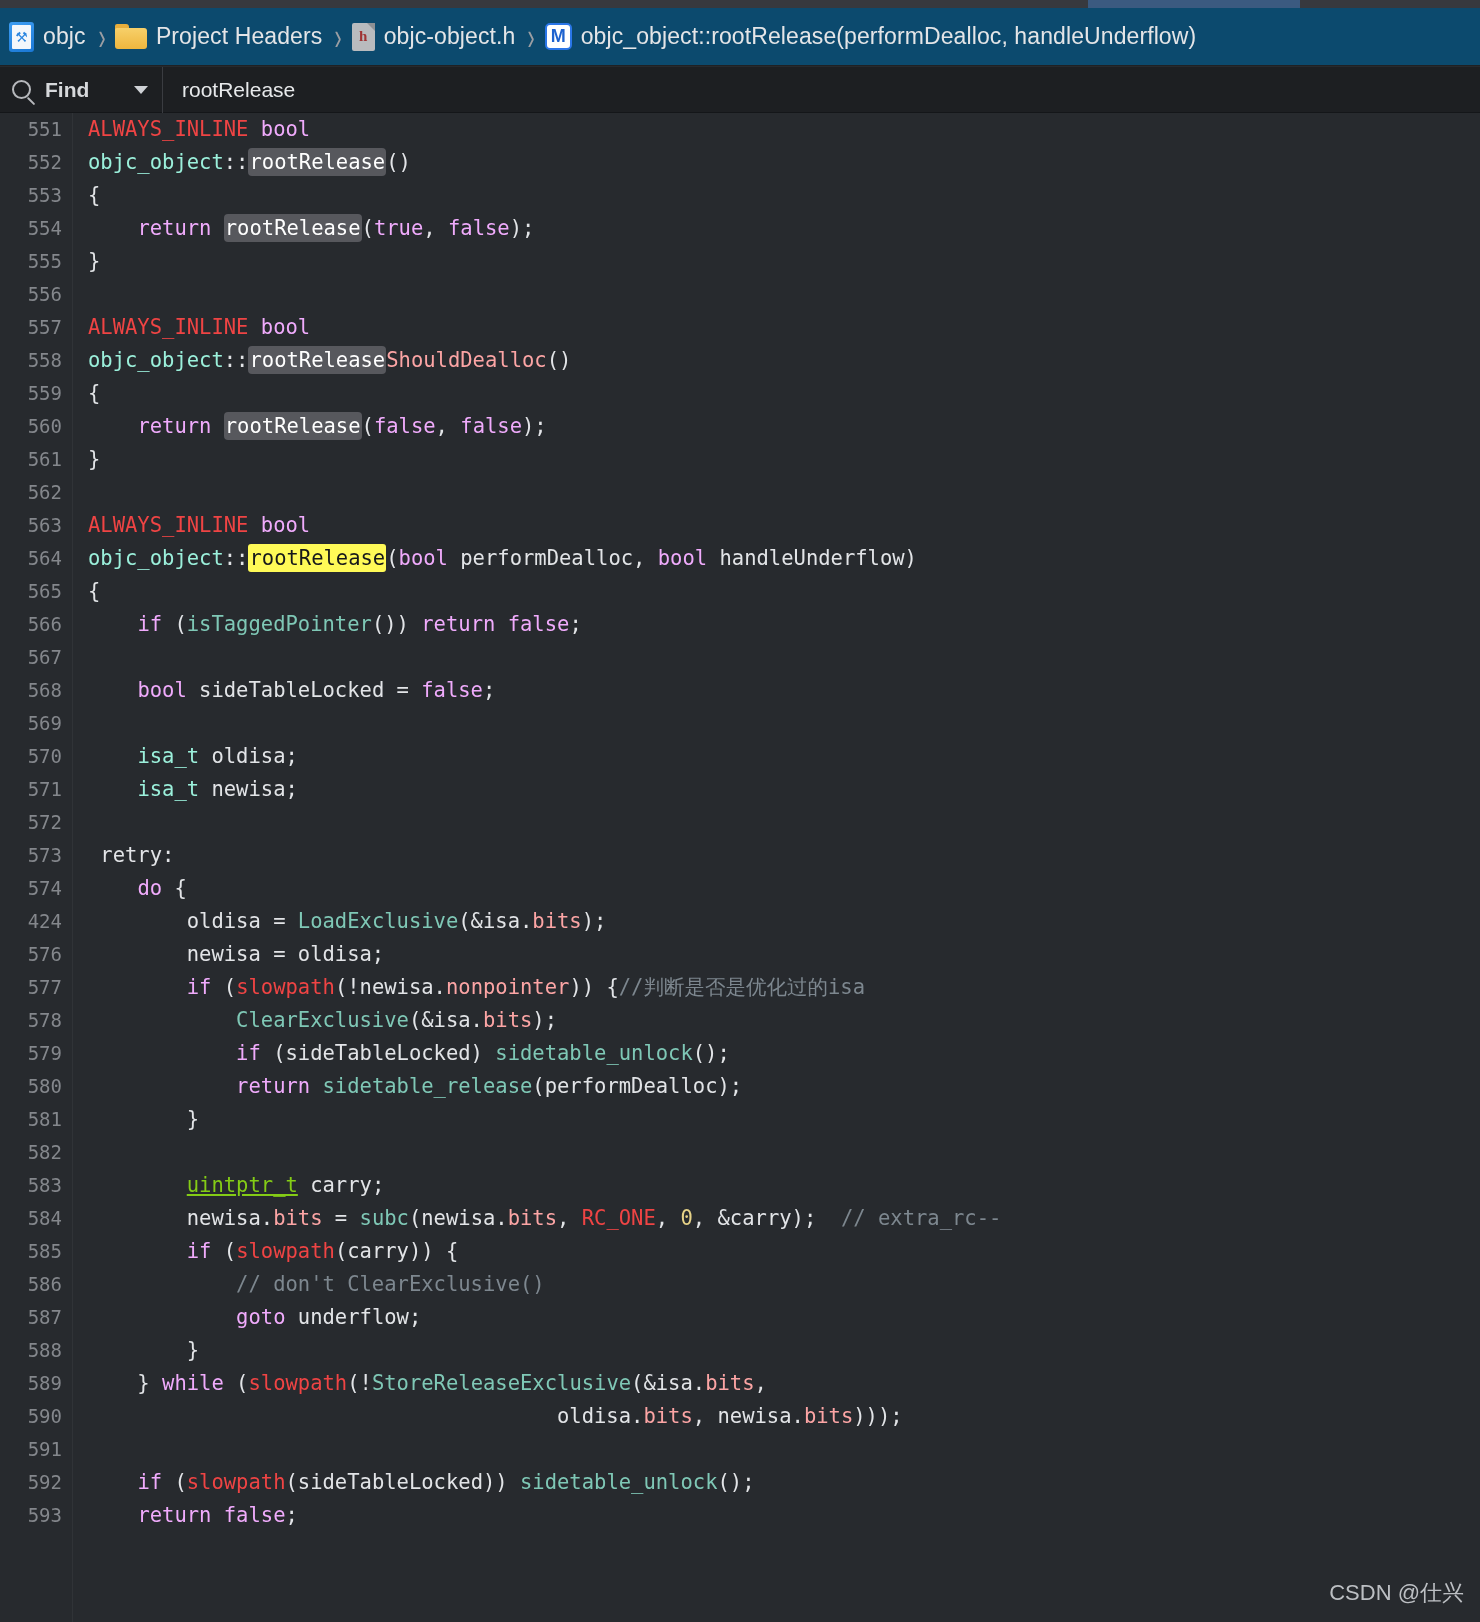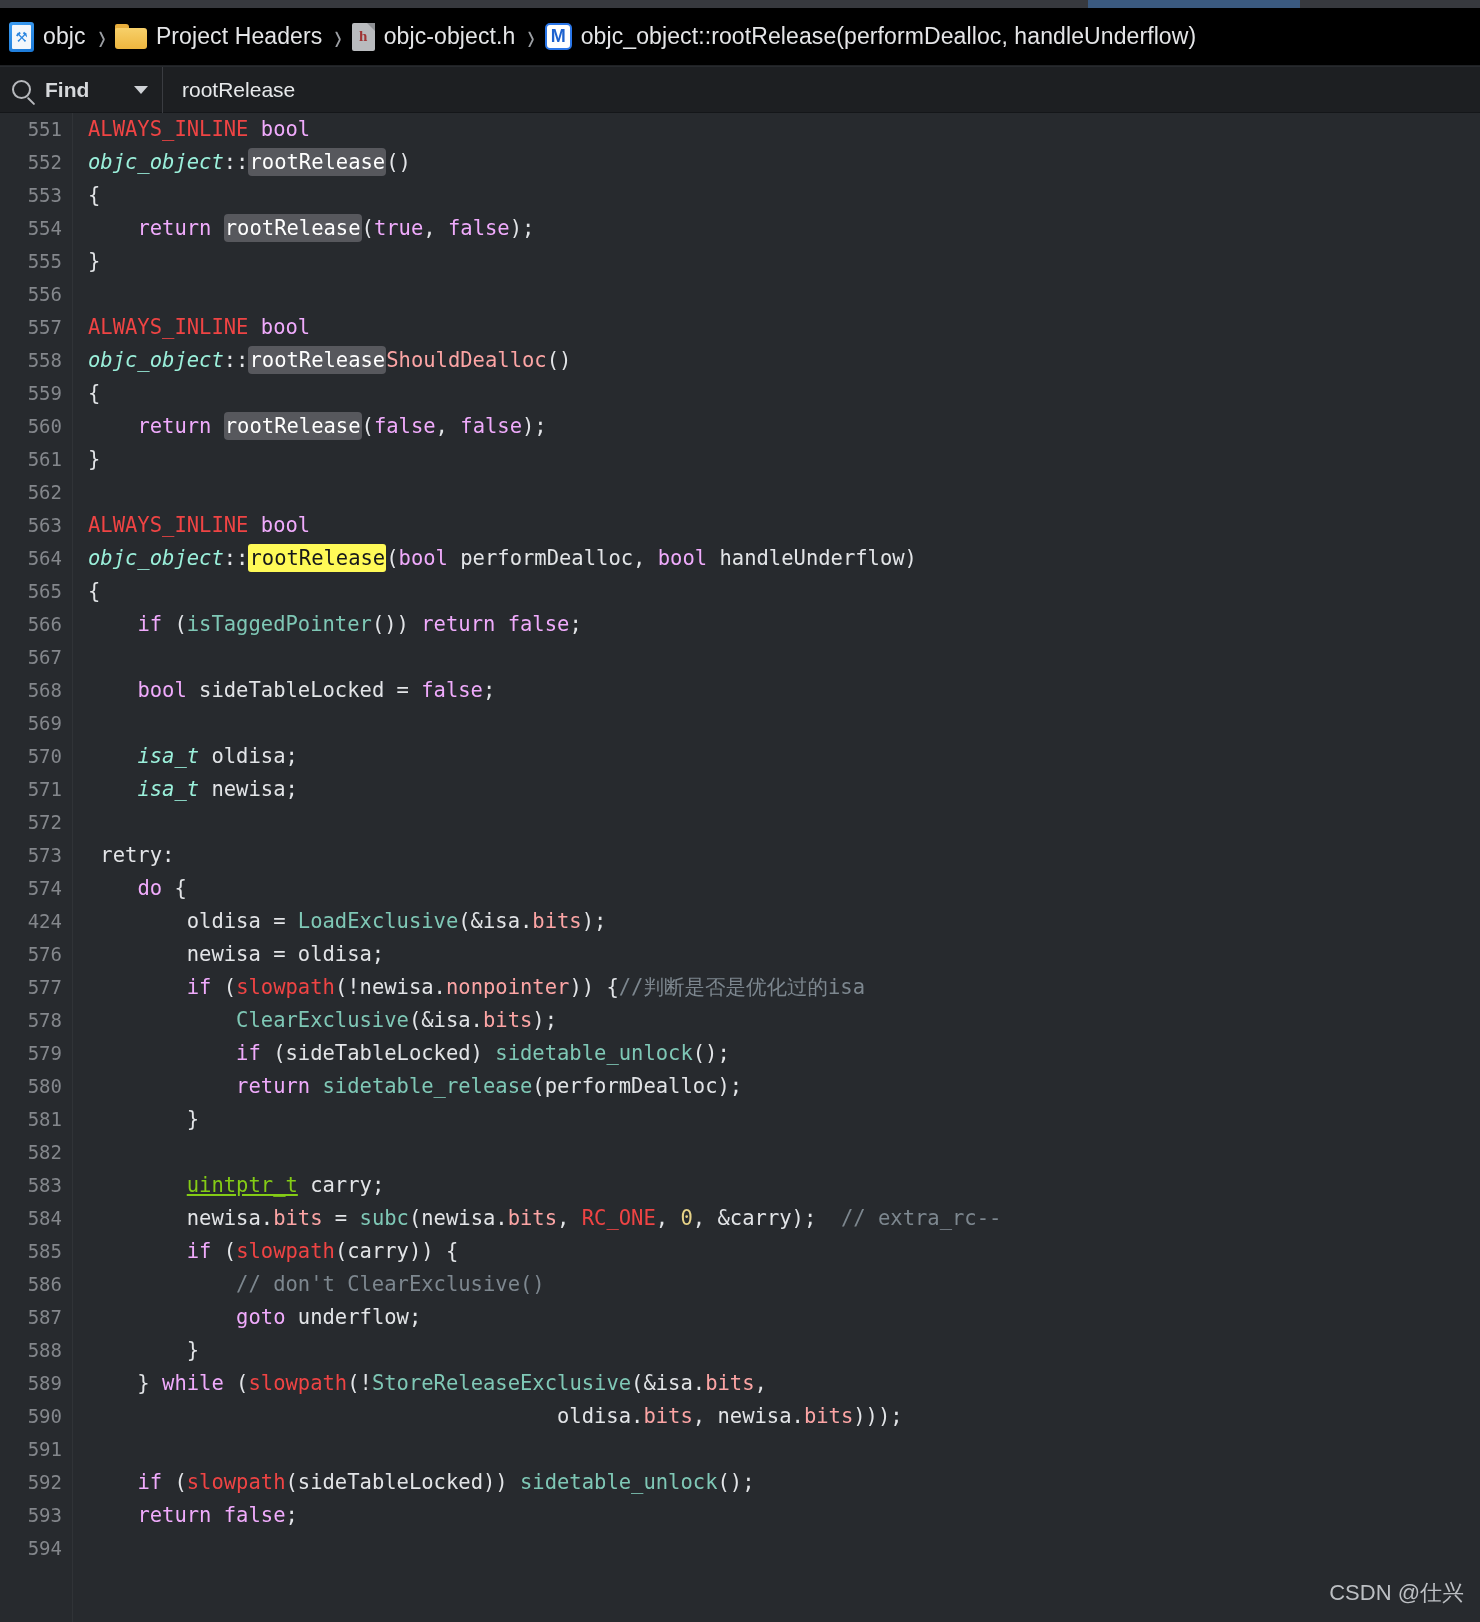--- a/index.html
+++ b/index.html
@@ -17,21 +17,21 @@
     background: #2c2e33;
   }
   #tabstrip .seg { position: absolute; top: 0; height: 8px; }
   #tabstrip .seg.inactive-l { left: 0; width: 1088px; background: #37393e; }
   #tabstrip .seg.active     { left: 1088px; width: 212px; background: #3b5a80; }
   #tabstrip .seg.inactive-r { left: 1300px; width: 180px; background: #37393e; }
 
   
   #breadcrumb-bar {
     position: absolute; top: 8px; left: 0; width: 1480px; height: 58px;
-    background: #000000;
+    background: #0c4a6e;
     border-bottom: 1px solid #1f2124;
     display: flex; align-items: center;
     padding-left: 9px;
     white-space: nowrap;
   }
   .crumb { display: flex; align-items: center; height: 100%; }
   .crumb-label {
     color: #e4e5e7; font-size: 23px; letter-spacing: .1px;
     margin-left: 9px; margin-right: 2px;
   }
@@ -148,21 +148,21 @@
   .ln {
     position:absolute; left:0; width:62px; text-align:right;
     color:#84878c; font-size:19px;
     font-family:"DejaVu Sans Mono", monospace;
   }
   .lc { position:absolute; left:88px; top:0; }
 
   
   .t-macro  { color:#ef4444;margin-top:12px; }       
   .t-kw     { color:#f0abfc; }       
-  .t-type   { color:#9bf0db;font-style:italic; }       
+  .t-type   { color:#9bf0db; }       
   .t-func   { color:#7fc8b6; }       
   .t-member { color:#fca5a5; }       
   .t-ident  { color:#e2e4e7; }       
   .t-cmt    { color:#7d878f; }       
   .t-num    { color:#e6d287; }       
   .t-purple { color:#84cc16;text-decoration:underline; }       
 
   .hl-gray {
     background:#57585d; color:#ffffff;
     border-radius:4px; padding:2px 1px;
@@ -269,17 +269,16 @@
       <div class="line"><span class="ln">584</span><span class="lc"><span class="t-ident">        newisa.</span><span class="t-member">bits</span><span class="t-ident"> = </span><span class="t-func">subc</span><span class="t-ident">(newisa.</span><span class="t-member">bits</span><span class="t-ident">, </span><span class="t-macro">RC_ONE</span><span class="t-ident">, </span><span class="t-num">0</span><span class="t-ident">, &amp;carry);  </span><span class="t-cmt">// extra_rc--</span></span></div>
       <div class="line"><span class="ln">585</span><span class="lc"><span class="t-ident">        </span><span class="t-kw">if</span><span class="t-ident"> (</span><span class="t-macro">slowpath</span><span class="t-ident">(carry)) {</span></span></div>
       <div class="line"><span class="ln">586</span><span class="lc"><span class="t-ident">            </span><span class="t-cmt">// don't ClearExclusive()</span></span></div>
       <div class="line"><span class="ln">587</span><span class="lc"><span class="t-ident">            </span><span class="t-kw">goto</span><span class="t-ident"> underflow;</span></span></div>
       <div class="line"><span class="ln">588</span><span class="lc"><span class="t-ident">        }</span></span></div>
       <div class="line"><span class="ln">589</span><span class="lc"><span class="t-ident">    } </span><span class="t-kw">while</span><span class="t-ident"> (</span><span class="t-macro">slowpath</span><span class="t-ident">(!</span><span class="t-func">StoreReleaseExclusive</span><span class="t-ident">(&amp;isa.</span><span class="t-member">bits</span><span class="t-ident">,</span></span></div>
       <div class="line"><span class="ln">590</span><span class="lc"><span class="t-ident">                                      oldisa.</span><span class="t-member">bits</span><span class="t-ident">, newisa.</span><span class="t-member">bits</span><span class="t-ident">)));</span></span></div>
       <div class="line"><span class="ln">591</span><span class="lc"></span></div>
       <div class="line"><span class="ln">592</span><span class="lc"><span class="t-ident">    </span><span class="t-kw">if</span><span class="t-ident"> (</span><span class="t-macro">slowpath</span><span class="t-ident">(sideTableLocked)) </span><span class="t-func">sidetable_unlock</span><span class="t-ident">();</span></span></div>
       <div class="line"><span class="ln">593</span><span class="lc"><span class="t-ident">    </span><span class="t-kw">return</span><span class="t-ident"> </span><span class="t-kw">false</span><span class="t-ident">;</span></span></div>
-      <div class="line"><span class="ln">594</span><span class="lc"></span></div>
     </div>
 </div>
 
 <div id="watermark">CSDN @仕兴</div>
 
 </body></html>

